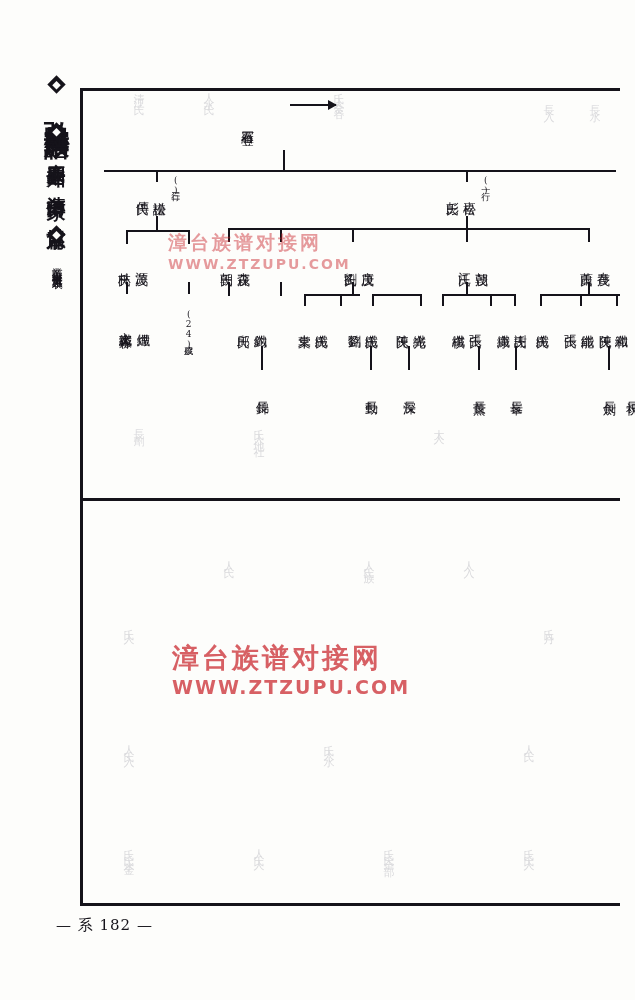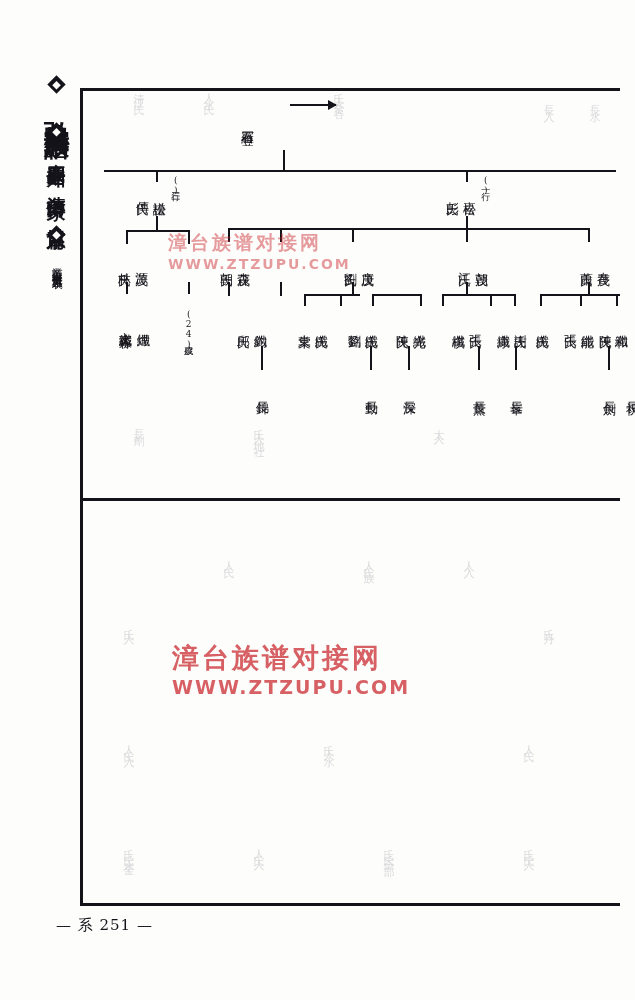--- a/index.html
+++ b/index.html
@@ -320,15 +320,15 @@
   <div class="wm faint" style="left:168px; top:230px;">
     <div class="cn">漳台族谱对接网</div>
     <div class="url">WWW.ZTZUPU.COM</div>
   </div>
 
   <div class="wm" style="left:172px; top:640px;">
     <div class="cn">漳台族谱对接网</div>
     <div class="url">WWW.ZTZUPU.COM</div>
   </div>
 
-  <div id="footer">— 系 251 —</div>
+  <div id="footer">— 系 182 —</div>
 
 </div>
 
 </body></html>

